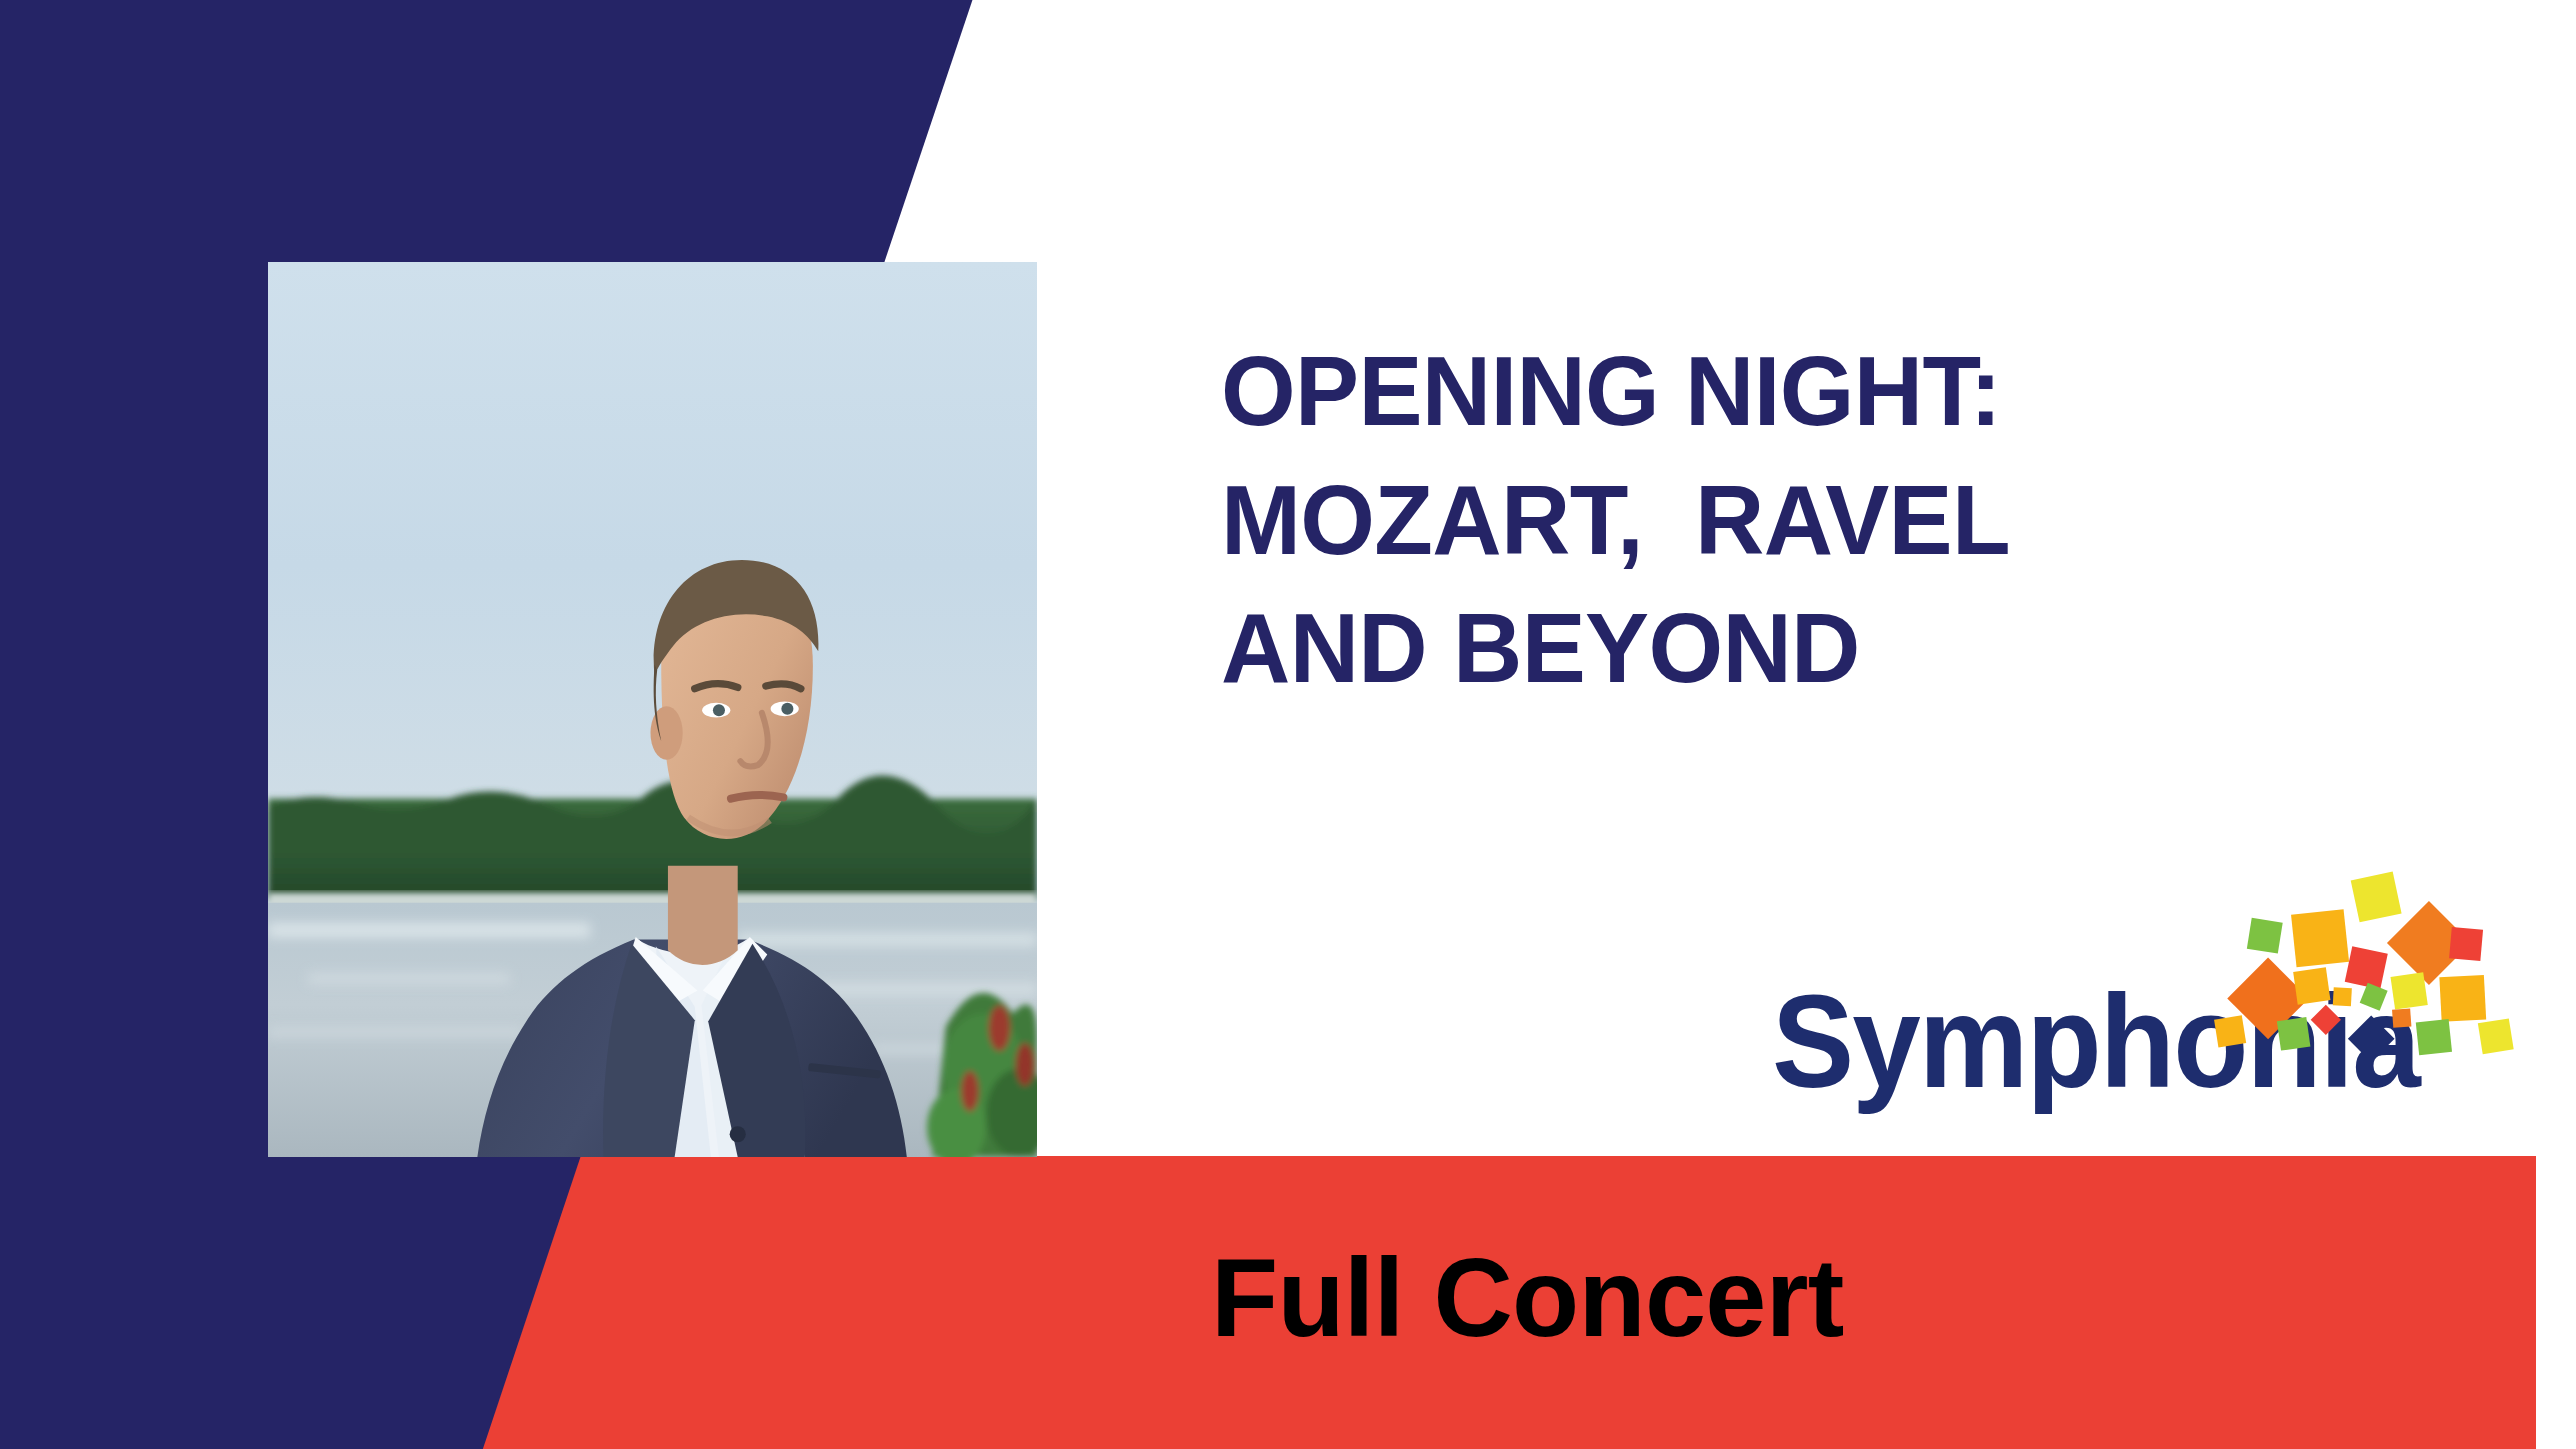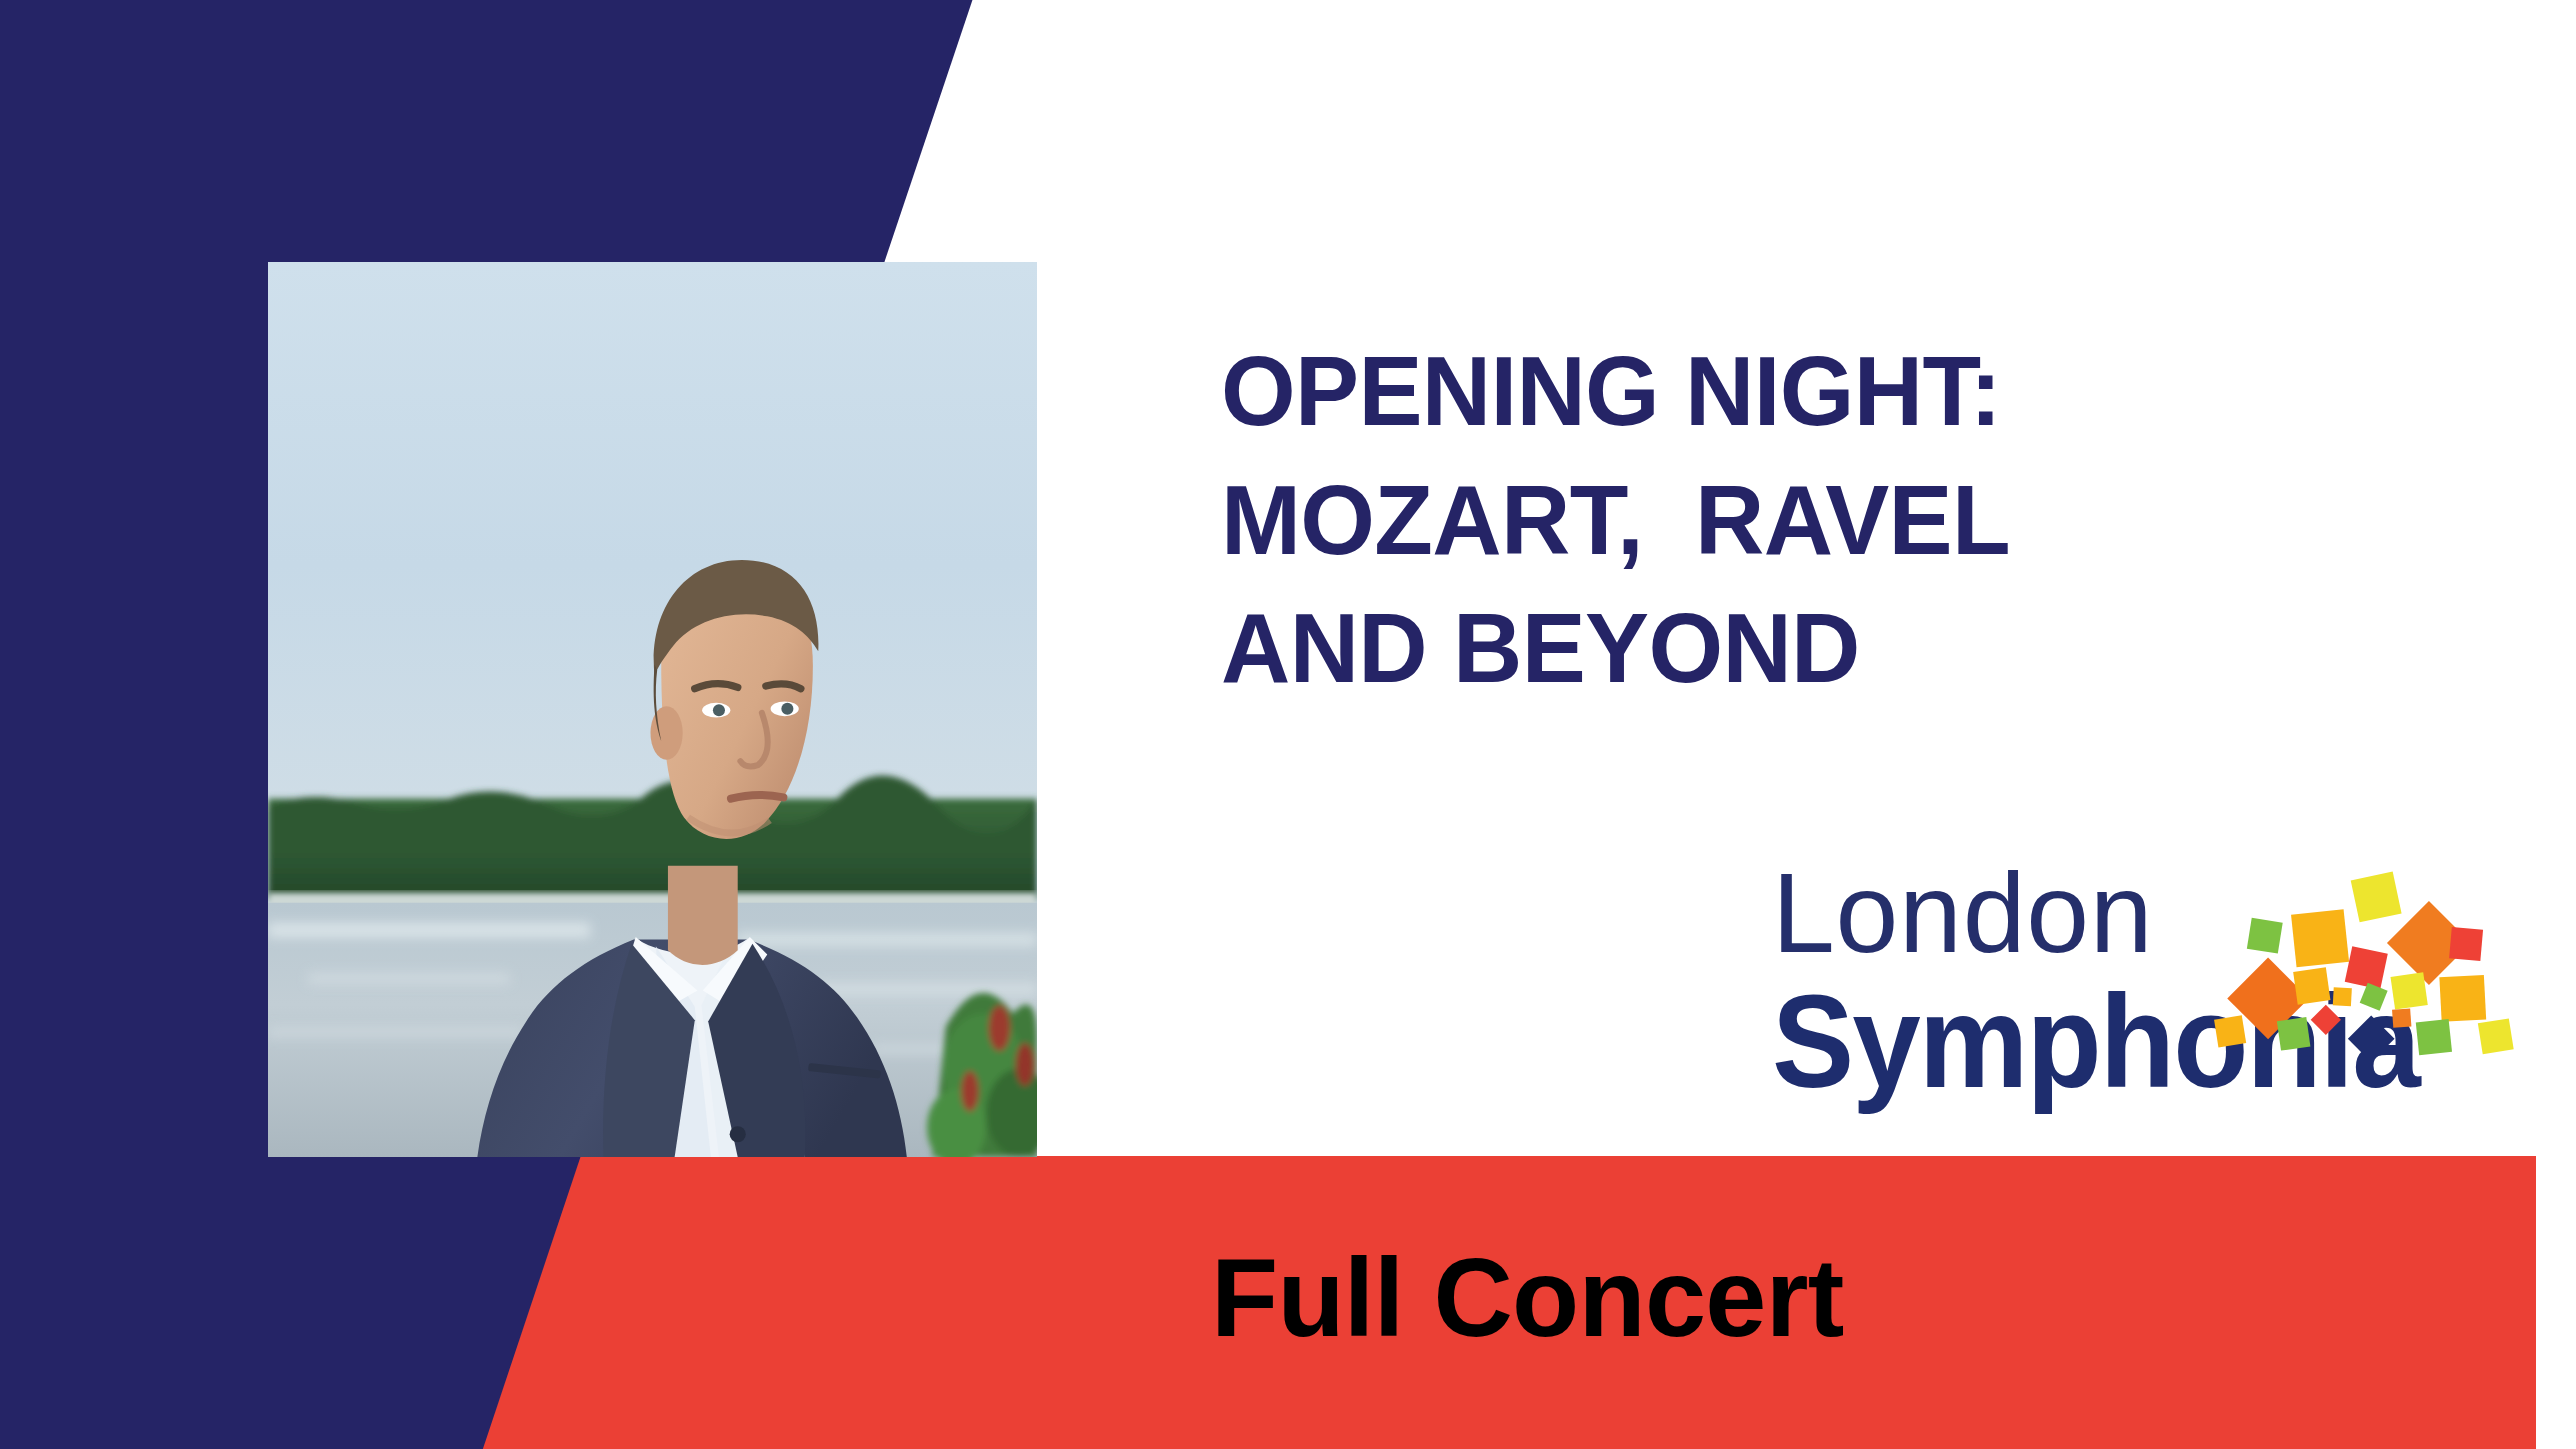--- a/index.html
+++ b/index.html
@@ -248,21 +248,20 @@
     </svg>
   </div>
 
   <div id="title-block">
     <div class="title-line" style="color: rgb(37, 36, 102);">OPENING NIGHT:</div>
     <div class="title-line" style="color: rgb(37, 36, 102);">MOZART,  RAVEL</div>
     <div class="title-line" style="color: rgb(37, 36, 102);">AND BEYOND</div>
   </div>
 
   <div id="logo">
-    <div id="logo-london" style="color: rgb(37, 47, 107);">London</div>
     <div id="logo-symphonia" style="color: rgb(30, 45, 110);">Symphonia</div>
     <div id="confetti">
       <svg viewBox="0 0 400 260">
           <rect x="196" y="16" width="52" height="52" fill="#EDE52E" transform="rotate(-12 222 42)"></rect>
           <rect x="122" y="60" width="64" height="64" fill="#F9B316" transform="rotate(-6 154 92)"></rect>
           <rect x="68" y="70" width="38" height="38" fill="#7DC242" transform="rotate(9 87 89)"></rect>
           <rect x="250" y="62" width="72" height="72" fill="#F07C20" transform="rotate(45 286 98)"></rect>
           <rect x="312" y="80" width="38" height="38" fill="#EE4136" transform="rotate(5 331 99)"></rect>
           <rect x="188" y="106" width="44" height="44" fill="#EE4136" transform="rotate(12 210 128)"></rect>
           <rect x="56" y="130" width="70" height="70" fill="#F0701C" transform="rotate(45 91 165)"></rect>

